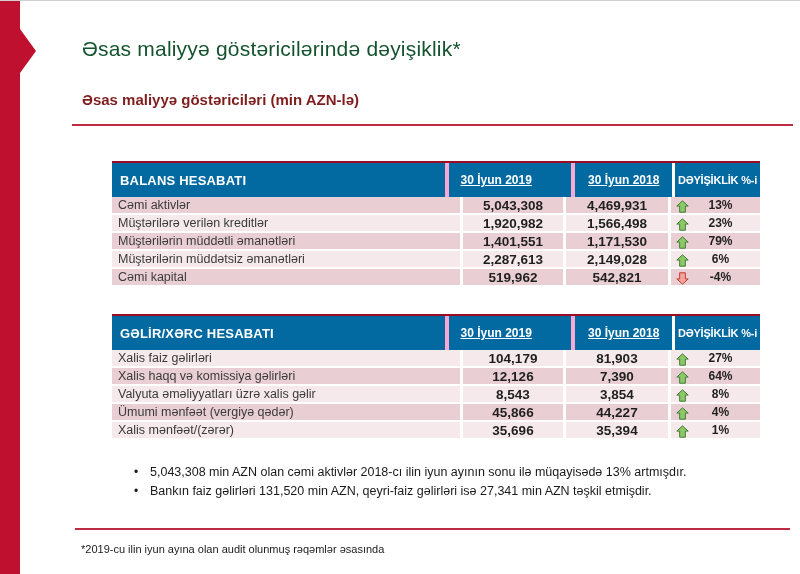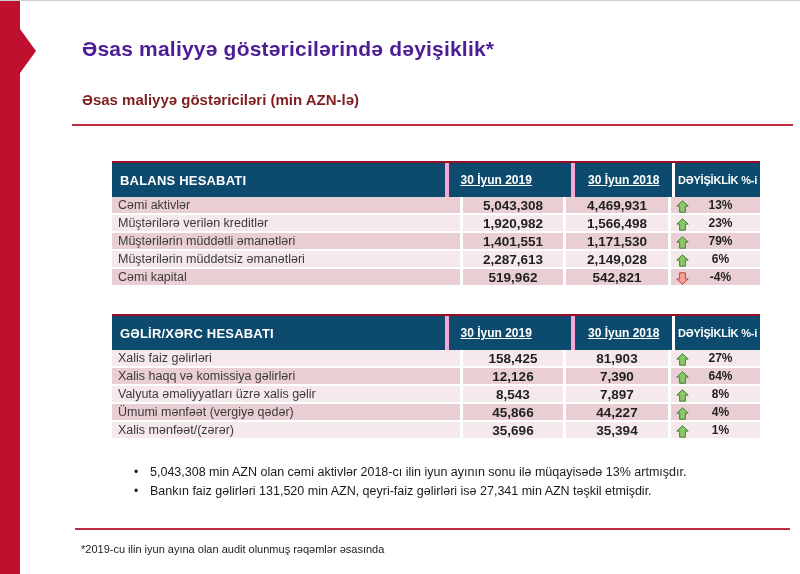--- a/index.html
+++ b/index.html
@@ -11,33 +11,33 @@
   }
   
   .left-bar { position:absolute; left:0; top:0; width:20px; height:574px; background:#C01030; }
   .left-bar-arrow {
     position:absolute; left:20px; top:28px; width:0; height:0;
     border-top:22px solid transparent; border-bottom:22px solid transparent;
     border-left:16px solid #C01030;
   }
   .title {
     position:absolute; left:82px; top:36px; width:700px;
-    font-size:21px; font-weight:700; color:#4c1d95; letter-spacing:0.2px;
+    font-size:21px; font-weight:400; color:#14532d; letter-spacing:0.2px;
   }
   .subtitle {
     position:absolute; left:82px; top:90px; width:700px;
     font-size:15px; font-weight:700; color:#7f1d1d;
   }
   .rule-top { position:absolute; left:72px; top:123px; width:721px; height:2px; background:#BE2C44; }
   .rule-bottom { position:absolute; left:75px; top:527px; width:715px; height:2px; background:#BE2C44; }
 
   .fin-table { position:absolute; left:112px; width:648px; }
   .table1 { top:160px; }
   .table2 { top:313px; }
-  .thead { display:flex; height:36px; background:#0c4a6e; border-top:2px solid #9B0C26; }
+  .thead { display:flex; height:36px; background:#0369a1; border-top:2px solid #9B0C26; }
   .thead > div { display:flex; align-items:center; color:#fff; font-weight:700; }
   .th-label { width:348px; padding-left:8px; font-size:13px; letter-spacing:0.2px; }
   .th-col { width:103px; justify-content:center; font-size:12px; border-left:4px solid #f9a8d4;text-decoration:underline; }
   .th-col2 { width:105px;margin-left:28px; }
   .th-change { width:92px; justify-content:center; font-size:11px; letter-spacing:-0.2px; border-left:3px solid #fff; }
 
   .trow { display:flex; height:18px; border-bottom:2px solid #fff; }
   .table1 .tbody .trow:nth-child(odd) { background:#E9CFD3; }
   .table1 .tbody .trow:nth-child(even) { background:#F5E9EB; }
   .table2 .tbody .trow:nth-child(odd) { background:#F5E9EB; }
@@ -152,21 +152,21 @@
   <div class="fin-table table2">
     <div class="thead">
       <div class="th-label">GƏLİR/XƏRC HESABATI</div>
       <div class="th-col">30 İyun 2019</div>
       <div class="th-col th-col2">30 İyun 2018</div>
       <div class="th-change">DƏYİŞİKLİK %-i</div>
     </div>
     <div class="tbody">
       <div class="trow">
         <div class="td-label">Xalis faiz gəlirləri</div>
-        <div class="td-num">158,425</div>
+        <div class="td-num">104,179</div>
         <div class="td-num td-num2">81,903</div>
         <div class="td-change">
           <span class="arrow up">
               <svg viewBox="0 0 16 16">
                 <polygon points="8,1 15,7.5 11.5,7.5 11.5,15 4.5,15 4.5,7.5 1,7.5"></polygon>
               </svg>
             </span>
           <span class="pct">27%</span>
         </div>
       </div>
@@ -179,21 +179,21 @@
               <svg viewBox="0 0 16 16">
                 <polygon points="8,1 15,7.5 11.5,7.5 11.5,15 4.5,15 4.5,7.5 1,7.5"></polygon>
               </svg>
             </span>
           <span class="pct">64%</span>
         </div>
       </div>
       <div class="trow">
         <div class="td-label">Valyuta əməliyyatları üzrə xalis gəlir</div>
         <div class="td-num">8,543</div>
-        <div class="td-num td-num2">7,897</div>
+        <div class="td-num td-num2">3,854</div>
         <div class="td-change">
           <span class="arrow up">
               <svg viewBox="0 0 16 16">
                 <polygon points="8,1 15,7.5 11.5,7.5 11.5,15 4.5,15 4.5,7.5 1,7.5"></polygon>
               </svg>
             </span>
           <span class="pct">8%</span>
         </div>
       </div>
       <div class="trow">

